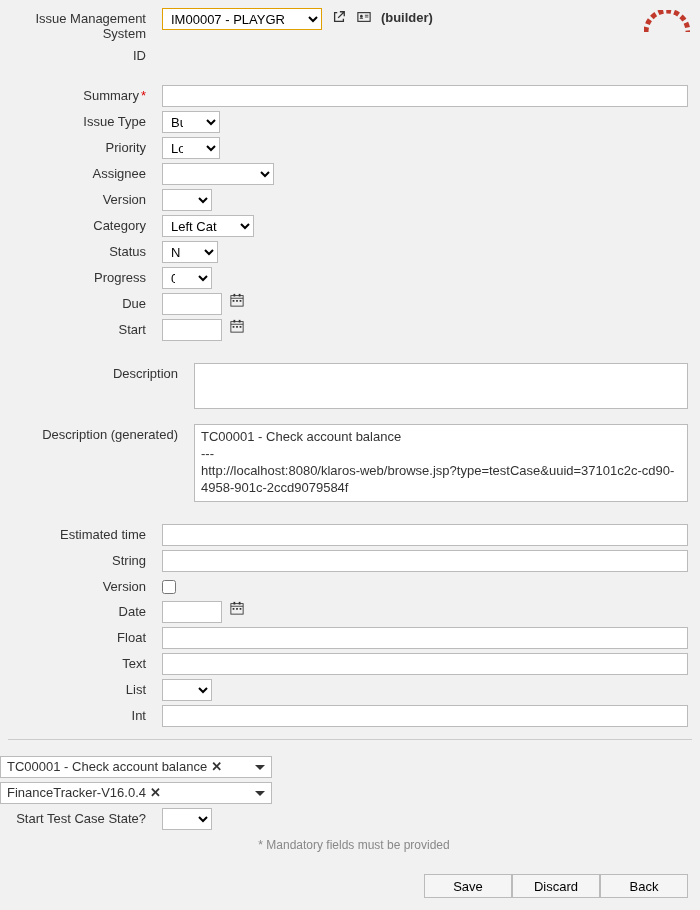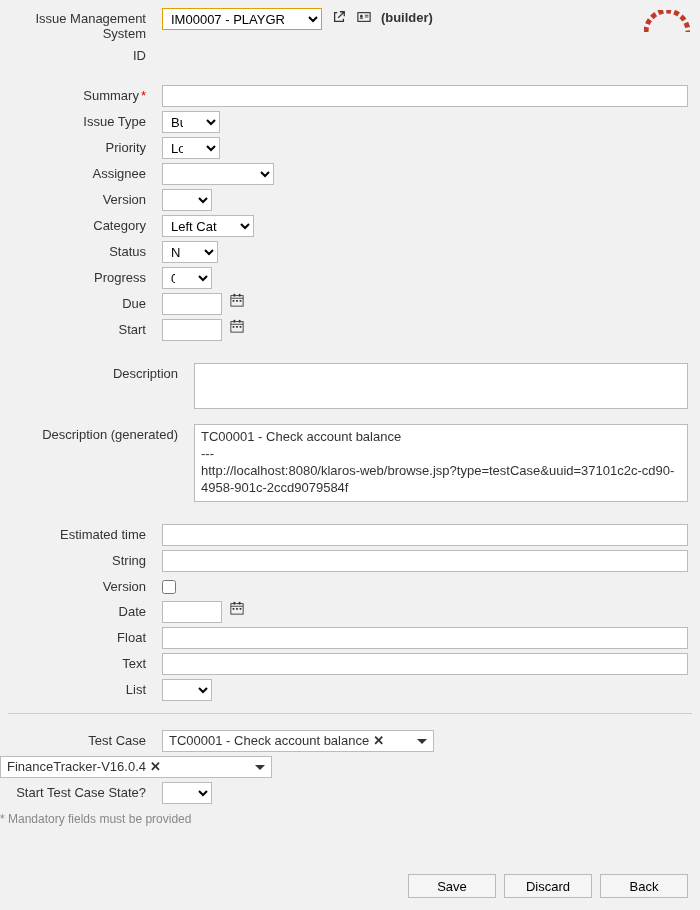--- a/index.html
+++ b/index.html
@@ -94,30 +94,31 @@
     position: absolute;
     right: 6px;
   }
   .sel-update { width: 50px; }
   hr.sep {
     border: none;
     border-top: 1px solid #ccc;
     margin: 12px 8px 16px 8px;
   }
   .mandatory-note {
-    padding: 4px 0 0 0;
+    padding: 4px 0 0 8px;
     color: #888;
     font-size: 12px;
+    text-align: center;
   }
   .btn-bar {
     position: absolute;
     bottom: 12px;
     right: 12px;
     display: flex;
-    gap: 8px;
+    gap: 0;
   }
   .btn {
     min-width: 88px;
     height: 24px;
     border: 1px solid #bbb;
     background: #f5f5f5;
     font-size: 13px;
     cursor: pointer;
   }
   .icon-btn {
@@ -339,25 +340,28 @@
   <div class="form-row">
     <div class="form-label">Text</div>
     <div class="form-field"><input type="text" class="inp-full" style=""></div>
   </div>
 
   <div class="form-row">
     <div class="form-label">List</div>
     <div class="form-field"><select class="sel-list"><option></option></select></div>
   </div>
 
+  <div class="form-row">
+    <div class="form-label">Int</div>
+    <div class="form-field"><input type="text" class="inp-full" style=""></div>
+  </div>
 
   <hr class="sep">
 
   <div class="form-row">
-    <div class="form-label">Test Case</div>
     <div class="form-field">
       <div class="sel-tc-wrap">
         <span>TC00001 - Check account balance</span>
         <span class="x">✕</span>
         <span class="caret">
           <svg width="10" height="6" viewBox="0 0 10 6">
               <path d="M0 0l5 5 5-5z" fill="#333"></path>
             </svg>
         </span>
       </div>

